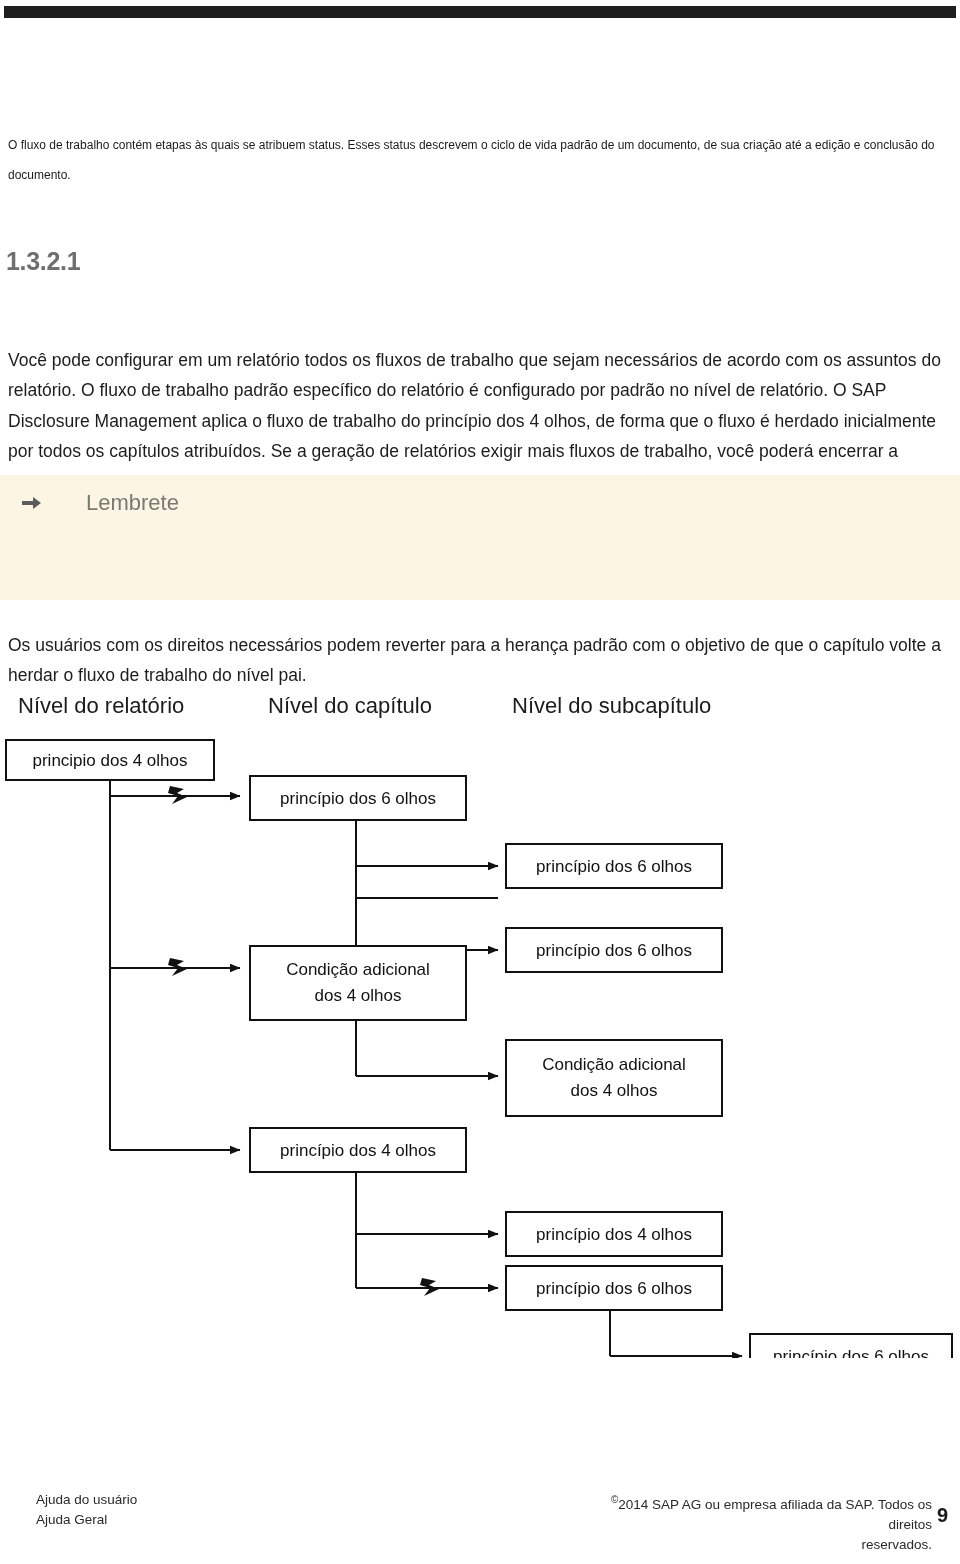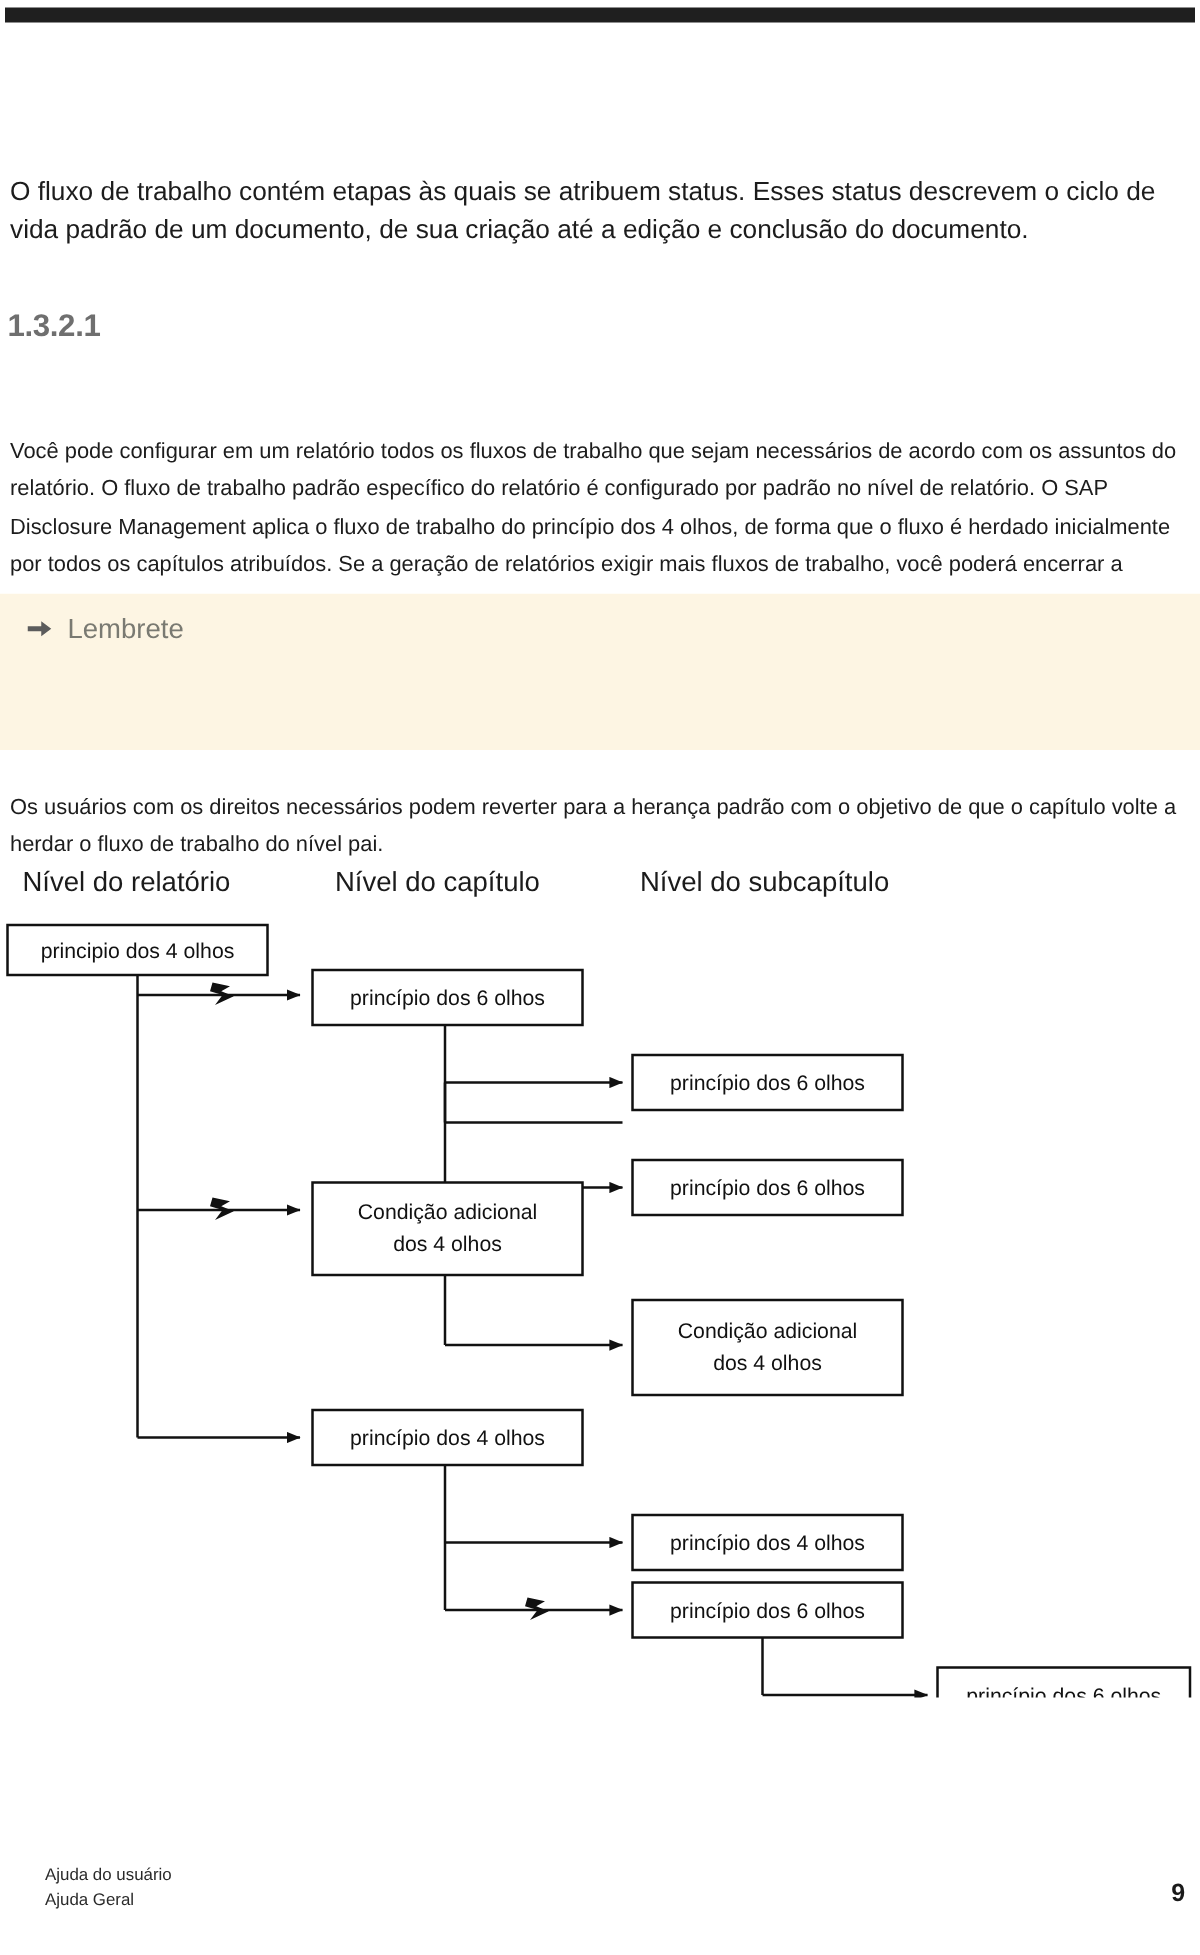--- a/index.html
+++ b/index.html
@@ -32,21 +32,21 @@
     left: 0;
     top: 0;
     width: 960px;
   }
 
   .intro-para {
     position: absolute;
     left: 8px;
     top: 118px;
     width: 944px;
-    font-size: 21px;
+    font-size: 12px;
     line-height: 30px;
     color: #1c1c1c;
   }
 
   .h-heading {
     position: absolute;
     left: 6px;
     top: 247px;
     width: 944px;
     display: flex;
@@ -93,20 +93,21 @@
     gap: 12px;
   }
   .note-arrow {
     width: 20px;
     height: 16px;
     display: inline-block;
   }
   .note-title {
     font-size: 22px;
     color: #7a7a72;
+    margin-left: 32px;
   }
   .note-body {
     position: absolute;
     left: 22px;
     top: 55px;
     width: 900px;
     font-size: 17.5px;
     line-height: 30px;
     color: #1c1c1c;
   }
@@ -316,16 +317,22 @@
         <text class="dg-box-text" x="851" y="684" text-anchor="middle">princípio dos 6 olhos</text>
       </g>
     </svg>
   </div>
 
   <div class="footer">
     <div class="f-left">
       <div>Ajuda do usuário</div>
       <div class="f-strong">Ajuda Geral</div>
     </div>
+    <div class="f-copy">
+      <div>
+        <span class="sup">©</span><span>2014 SAP AG ou empresa afiliada da SAP. Todos os direitos</span>
+      </div>
+      <div>reservados.</div>
+    </div>
     <div class="f-page">9</div>
   </div>
 
 </div>
 
 </body></html>

